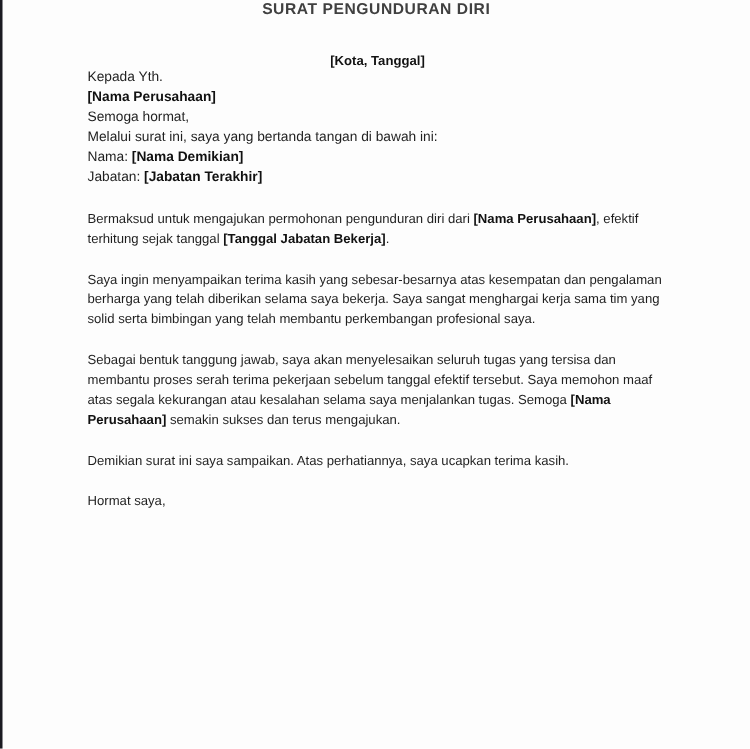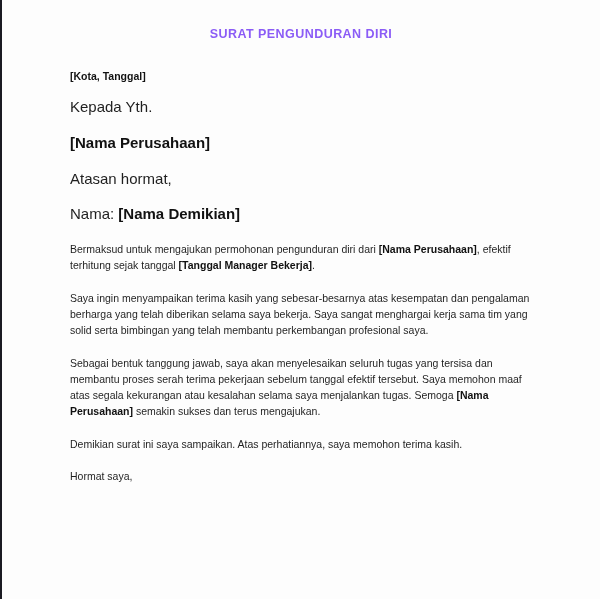--- a/index.html
+++ b/index.html
@@ -23,39 +23,37 @@
     border-left: 2px solid #1b1b22;
     box-sizing: border-box;
     overflow: hidden;
   }
   .doc-title {
     text-align: center;
     font-size: 12.5px;
     font-weight: bold;
     letter-spacing: 0.45px;
     margin: 0;
-    padding-top: 27px;
-    color: #8b5cf6;
+    color: #404040;
   }
   .content {
     padding-left: 68px;
     padding-right: 66px;
     padding-top: 0;
   }
   .place-date {
-    text-align: left;
+    text-align: center;
     font-size: 10.5px;
     font-weight: bold;
     margin-top: 29px;
     color: #121212;
   }
   .line {
-    font-size: 15px;
+    font-size: 11px;
     line-height: 1.45;
-    margin-top: 14px;
     color: #1f1f1f;
   }
   .line.b, .bold {
     font-weight: bold;
     color: #111111;
   }
   .para {
     font-size: 10.5px;
     line-height: 1.52;
     margin-top: 17px;
@@ -83,33 +81,38 @@
 
     <div class="place-date">[Kota, Tanggal]</div>
 
     <div class="line">Kepada Yth.</div>
 
 
     <div class="line b">[Nama Perusahaan]</div>
 
 
 
-    <div class="line">Atasan hormat,</div>
+    <div class="line">Semoga hormat,</div>
 
+    <div class="line">Melalui surat ini, saya yang bertanda tangan di bawah ini:</div>
 
     <div class="line">
       <span>Nama:</span>
       <span class="bold">[Nama Demikian]</span>
     </div>
 
+    <div class="line">
+      <span>Jabatan:</span>
+      <span class="bold">[Jabatan Terakhir]</span>
+    </div>
 
-    <p class="para"><span>Bermaksud untuk mengajukan permohonan pengunduran diri dari </span><span class="bold">[Nama Perusahaan]</span><span>, efektif terhitung sejak tanggal </span><span class="bold">[Tanggal Manager Bekerja]</span><span>.</span></p>
+    <p class="para"><span>Bermaksud untuk mengajukan permohonan pengunduran diri dari </span><span class="bold">[Nama Perusahaan]</span><span>, efektif terhitung sejak tanggal </span><span class="bold">[Tanggal Jabatan Bekerja]</span><span>.</span></p>
 
     <p class="para">Saya ingin menyampaikan terima kasih yang sebesar-besarnya atas kesempatan dan pengalaman berharga yang telah diberikan selama saya bekerja. Saya sangat menghargai kerja sama tim yang solid serta bimbingan yang telah membantu perkembangan profesional saya.</p>
 
     <p class="para"><span>Sebagai bentuk tanggung jawab, saya akan menyelesaikan seluruh tugas yang tersisa dan membantu proses serah terima pekerjaan sebelum tanggal efektif tersebut. Saya memohon maaf atas segala kekurangan atau kesalahan selama saya menjalankan tugas. Semoga </span><span class="bold">[Nama Perusahaan]</span><span> semakin sukses dan terus mengajukan.</span></p>
 
-    <p class="para">Demikian surat ini saya sampaikan. Atas perhatiannya, saya memohon terima kasih.</p>
+    <p class="para">Demikian surat ini saya sampaikan. Atas perhatiannya, saya ucapkan terima kasih.</p>
 
     <div class="closing">Hormat saya,</div>
 
   </div>
 </div>
 
 </body></html>

